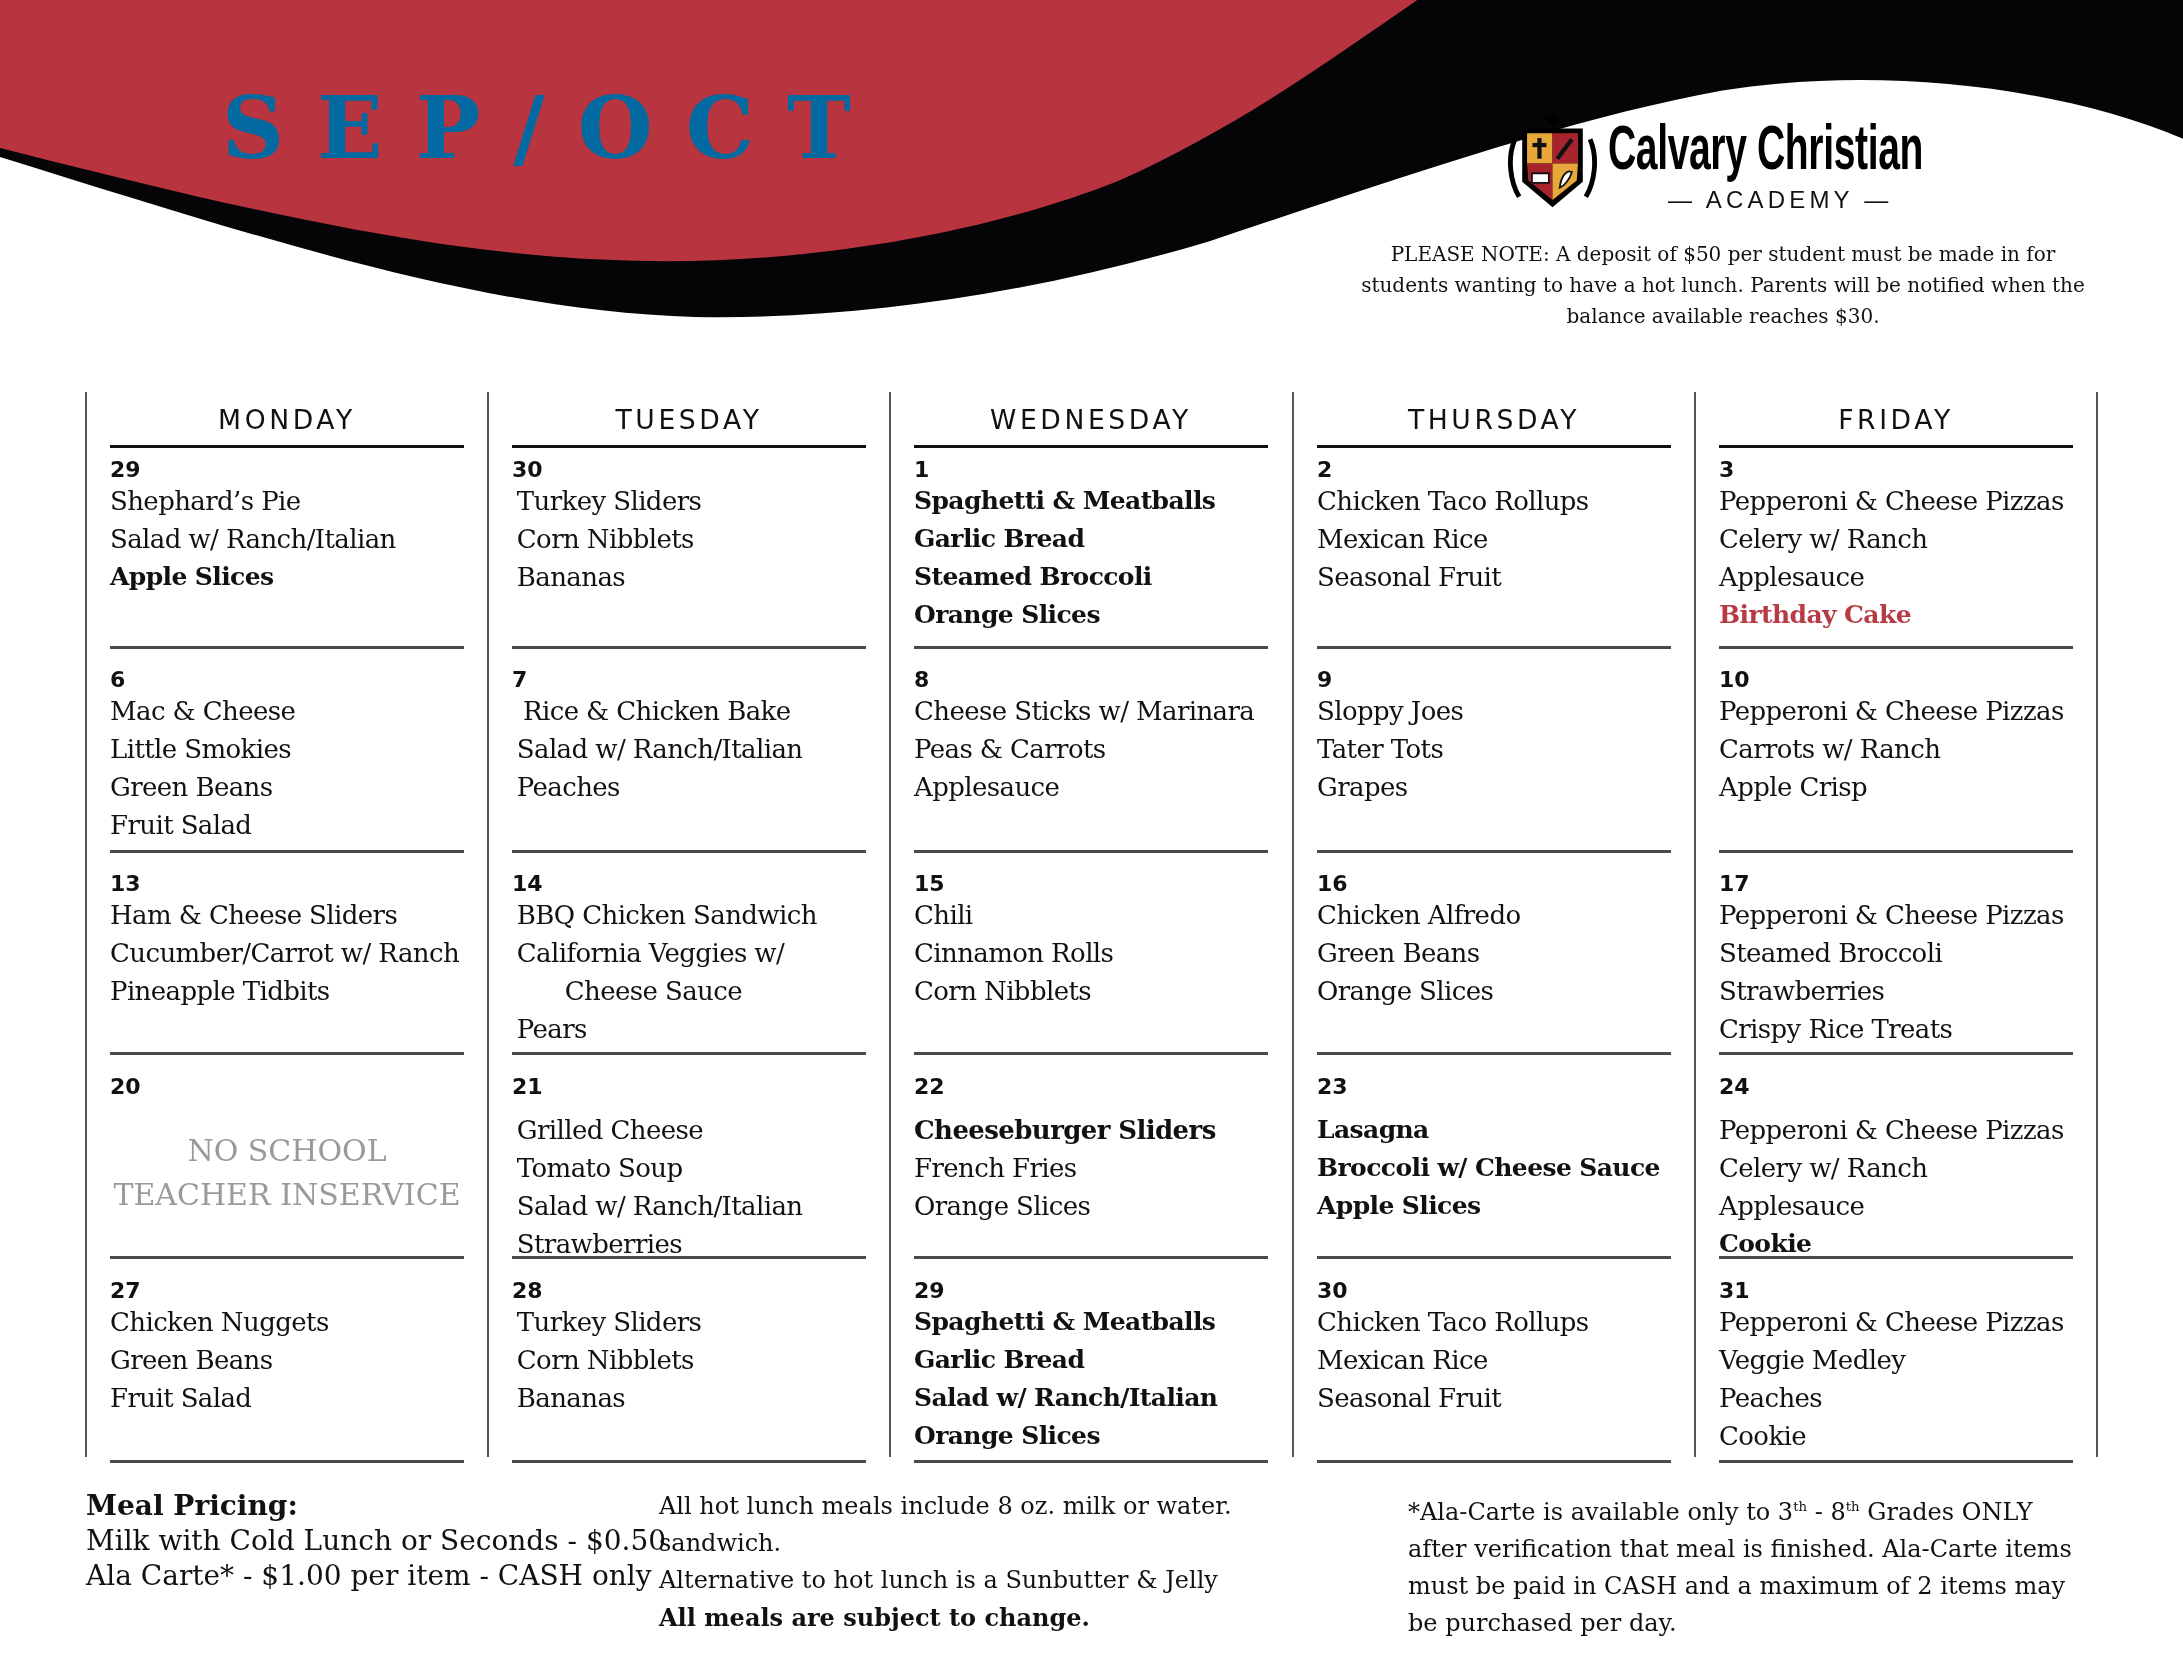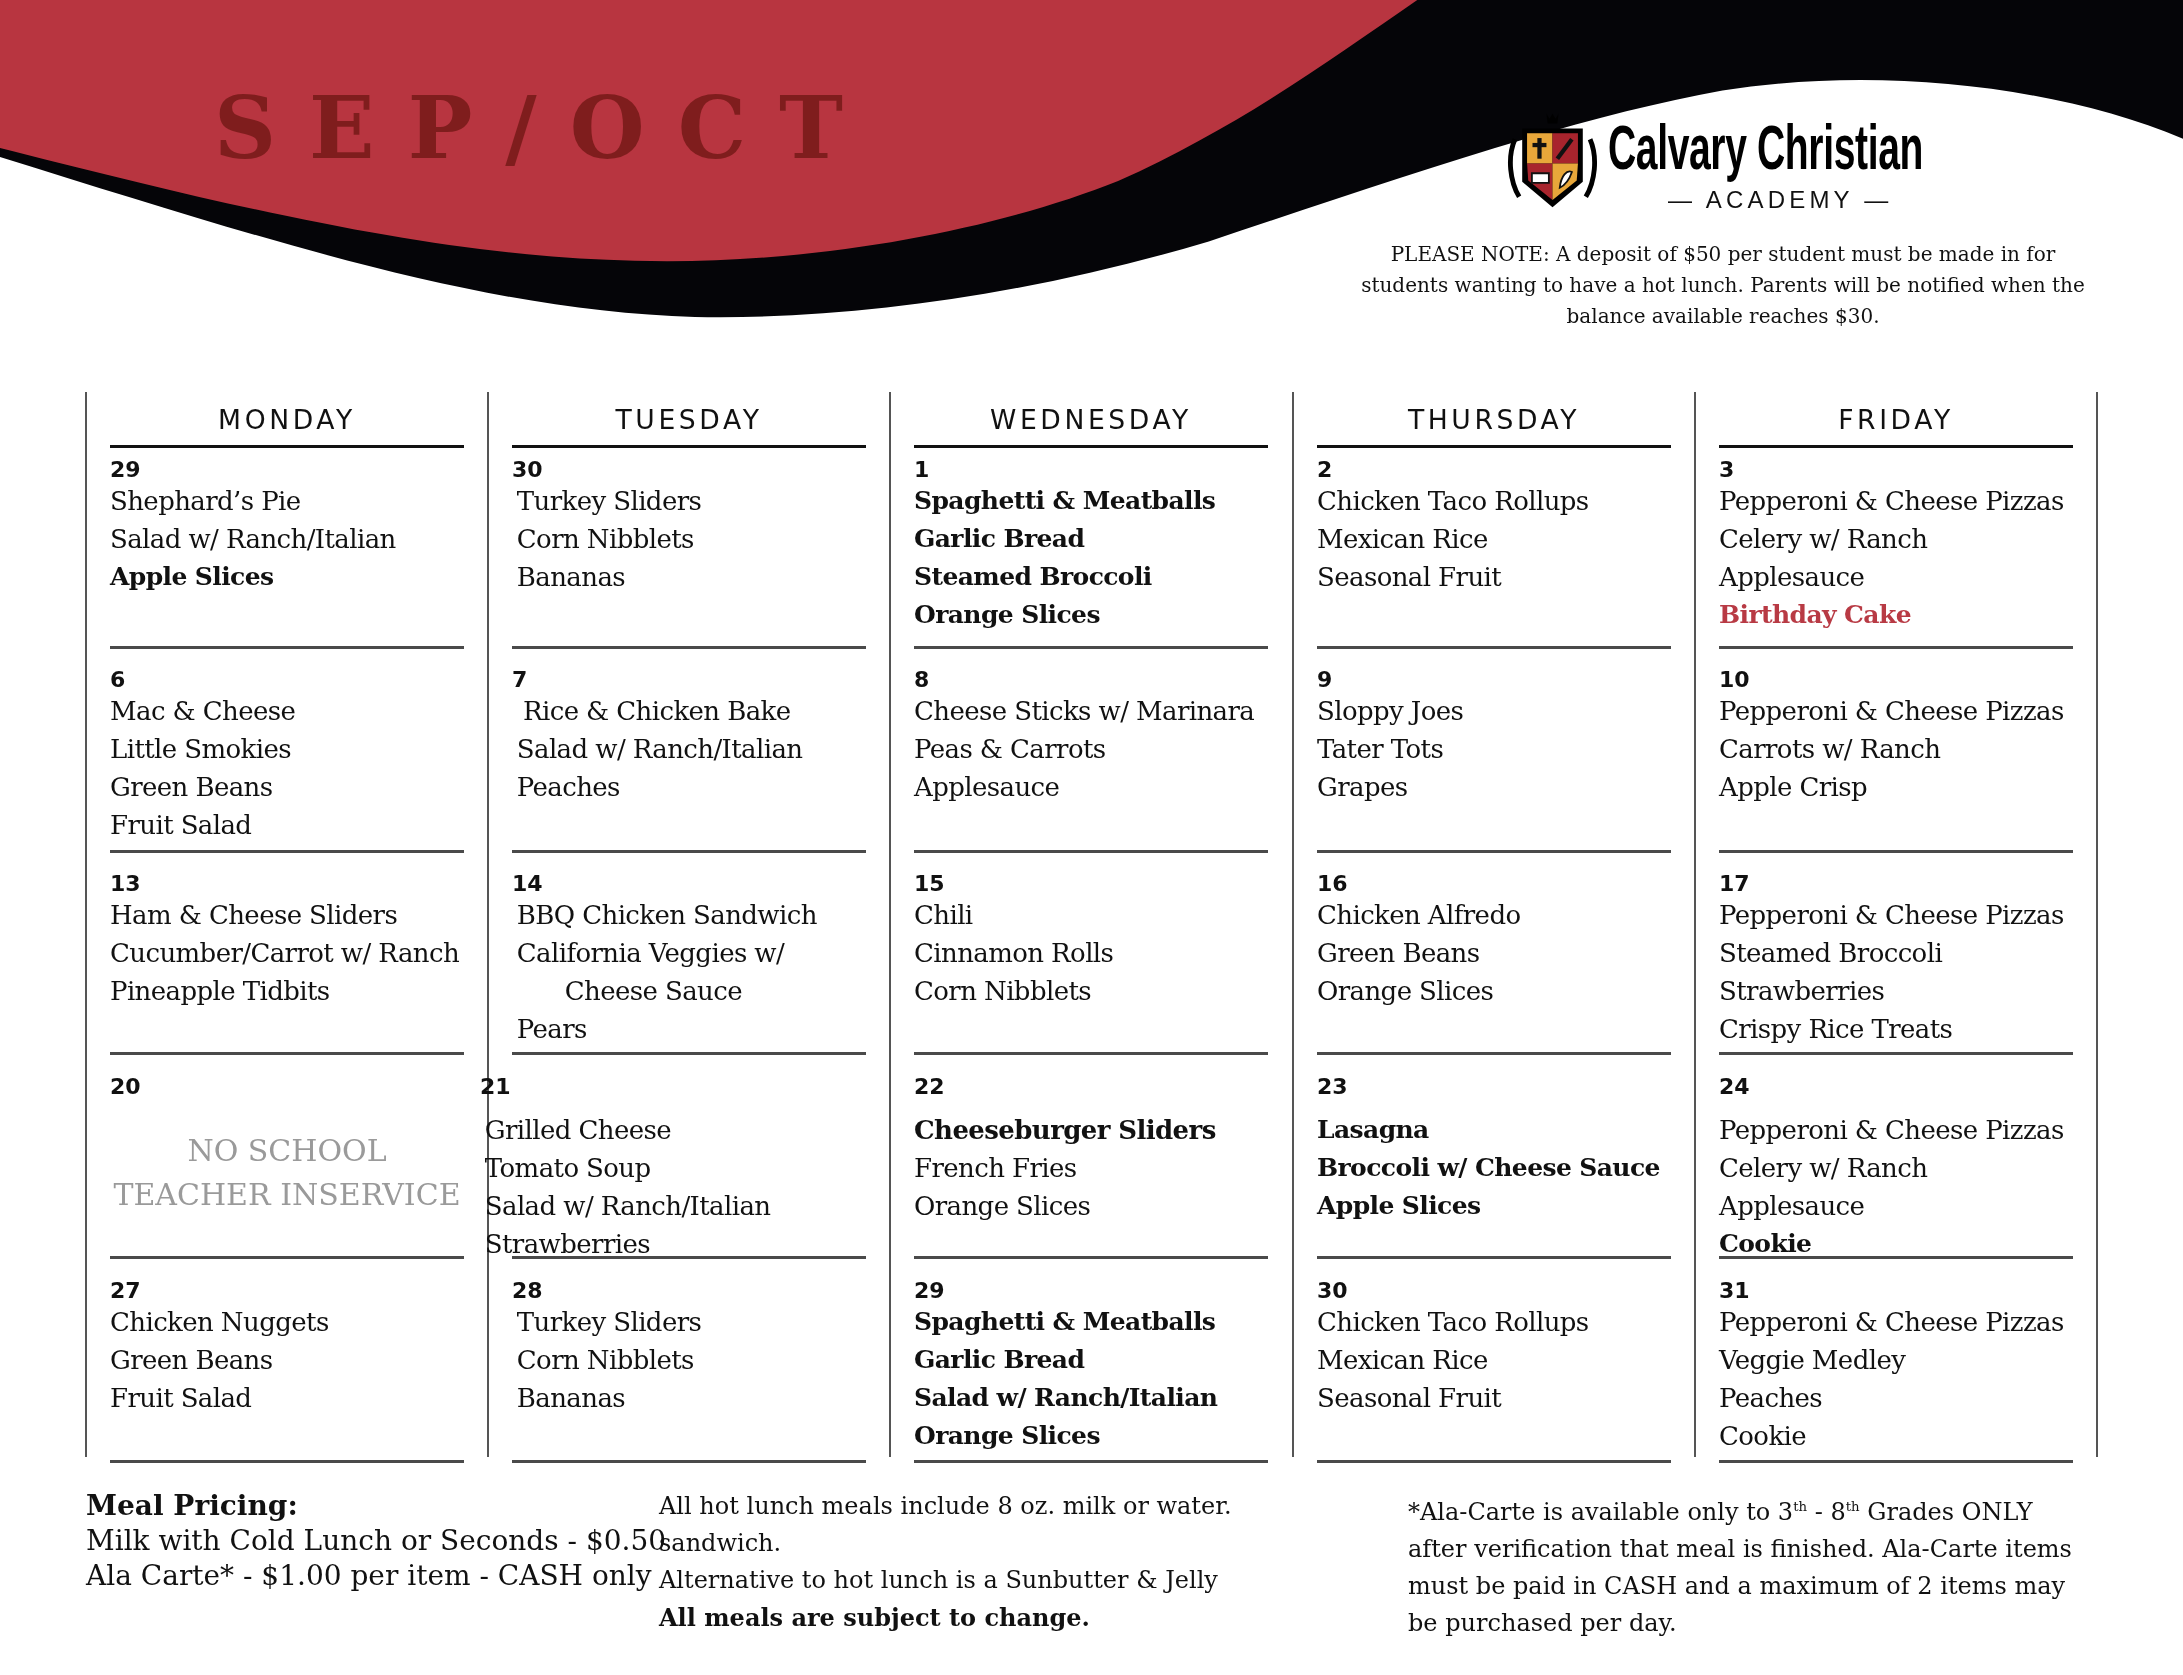--- a/index.html
+++ b/index.html
@@ -1,20 +1,20 @@
 <!DOCTYPE html>
 <html style="font-size:9.7px"><head>
 <meta charset="utf-8">
 <style>
   html, body { margin:0; padding:0; background:#ffffff; }
   body { width:2183px; height:1676px; position:relative; overflow:hidden;
          font-family:"DejaVu Serif", "Liberation Serif", serif; color:#111; }
   .banner { position:absolute; left:0; top:0; width:2183px; height:338px; }
-  .title { position:absolute; left:214px; top:85px; font-family:"DejaVu Serif", serif;
-           font-weight:bold; color:#7f1d1d; font-size:86px; letter-spacing:33px; line-height:1; }
+  .title { position:absolute; left:222px; top:85px; font-family:"DejaVu Serif", serif;
+           font-weight:bold; color:#0369a1; font-size:86px; letter-spacing:33px; line-height:1; }
   .logo { position:absolute; left:1499px; top:109px; width:435px; height:109px; }
   .logo-crest { position:absolute; left:4.8px; top:0; width:97px; height:103px; }
   .logo-name { position:absolute; left:109px; top:7.3px; font-family:"Liberation Sans", sans-serif;
                font-weight:bold; font-size:63px; line-height:1; transform:scaleX(0.62); transform-origin:left top;
                white-space:nowrap; color:#000; letter-spacing:-0.6px; }
   .logo-sub { position:absolute; left:169px; top:77px; font-family:"Liberation Sans", sans-serif;
               font-size:24px; letter-spacing:4.2px; color:#111; white-space:nowrap; }
   .note { position:absolute; left:1348px; top:239px; width:750px; text-align:center;
           font-size:20px; line-height:31px; color:#111; }
   .vline { position:absolute; top:392px; width:2.4px; height:1065px; background:#555; }
@@ -236,21 +236,21 @@
     <div class="cell" style="left: 110px; top: 1075px;">
       <div class="daynum">20</div>
       <div class="closed" style="top: 54px;">
         <div>NO SCHOOL</div>
         <div>TEACHER INSERVICE</div>
       </div>
     </div>
     <div class="cell" style="left: 110px; top: 1256px;">
       <div class="rule"></div>
     </div>
-    <div class="cell" style="left: 480px; top: 1075px;">
+    <div class="cell" style="left: 512px; top: 1075px;">
       <div class="daynum">21</div>
       <div class="item" style="margin-left: 4.8px; margin-top: 12px;">Grilled Cheese</div>
       <div class="item" style="margin-left: 4.8px;">Tomato Soup</div>
       <div class="item" style="margin-left: 4.8px;">Salad w/ Ranch/Italian</div>
       <div class="item" style="margin-left: 4.8px;">Strawberries</div>
     </div>
     <div class="cell" style="left: 512px; top: 1256px;">
       <div class="rule"></div>
     </div>
     <div class="cell" style="left: 914px; top: 1075px;">

